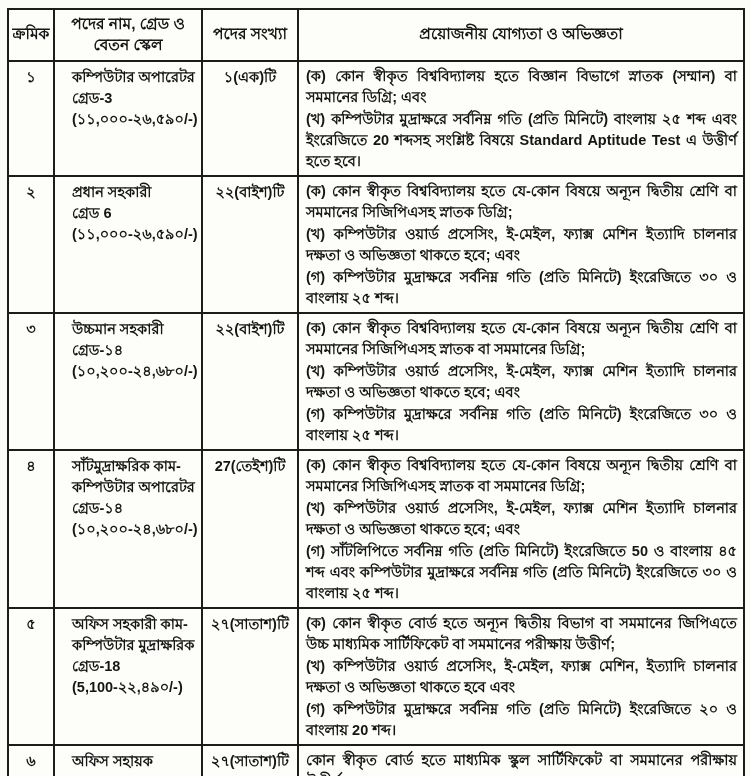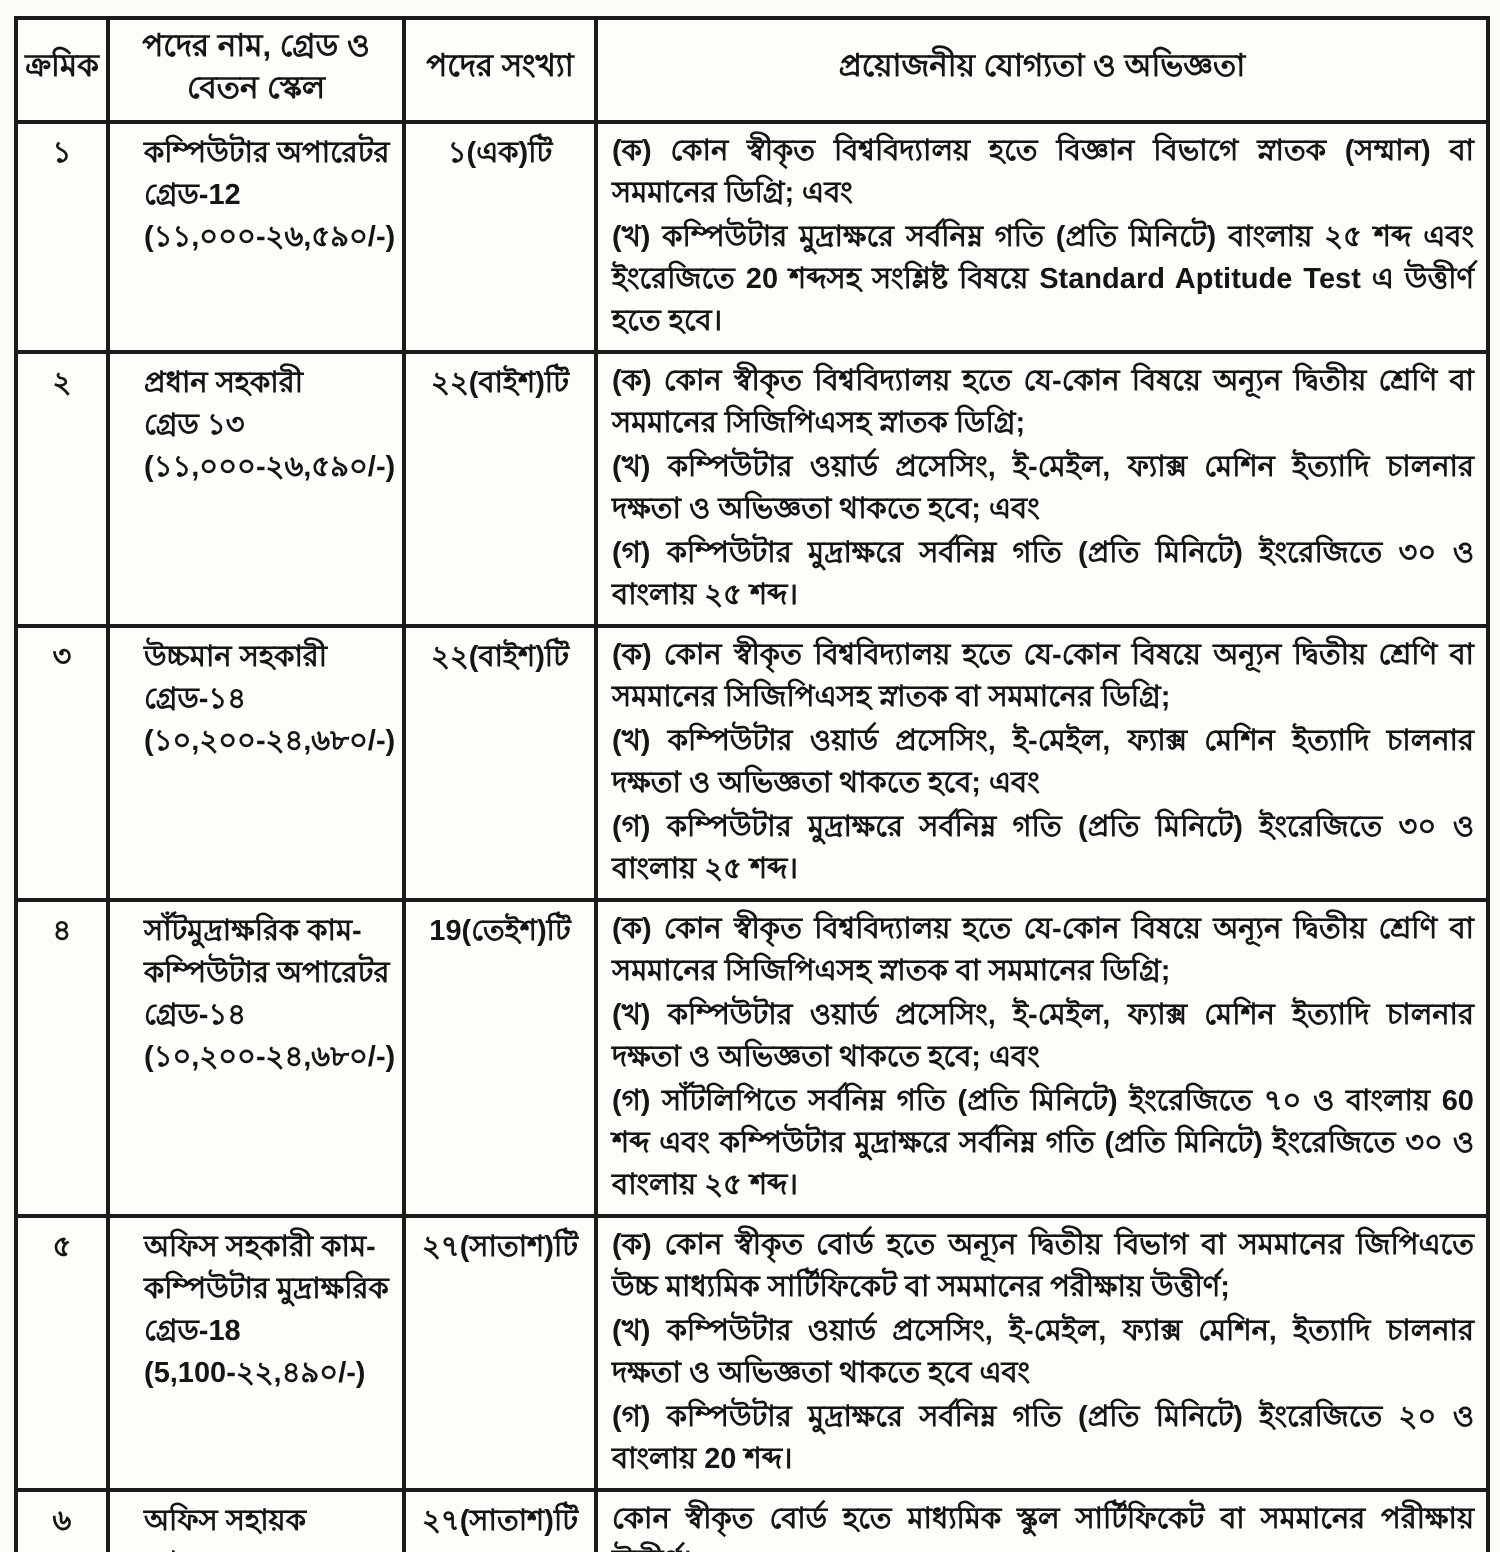--- a/index.html
+++ b/index.html
@@ -97,34 +97,34 @@
         <th>পদের নাম, গ্রেড ও বেতন স্কেল</th>
         <th>পদের সংখ্যা</th>
         <th>প্রয়োজনীয় যোগ্যতা ও অভিজ্ঞতা</th>
       </tr>
     </thead>
     <tbody>
       <tr class="row-0">
         <td class="cell-serial">১</td>
         <td class="cell-post">
           <p class="post-line">কম্পিউটার অপারেটর</p>
-          <p class="post-line">গ্রেড-12</p>
+          <p class="post-line">গ্রেড-3</p>
           <p class="post-line">(১১,০০০-২৬,৫৯০/-)</p>
         </td>
         <td class="cell-count">১(এক)টি</td>
         <td class="cell-qual">
           <p class="qual-item">(ক) কোন স্বীকৃত বিশ্ববিদ্যালয় হতে বিজ্ঞান বিভাগে স্নাতক (সম্মান) বা সমমানের ডিগ্রি; এবং</p>
           <p class="qual-item">(খ) কম্পিউটার মুদ্রাক্ষরে সর্বনিম্ন গতি (প্রতি মিনিটে) বাংলায় ২৫ শব্দ এবং ইংরেজিতে 20 শব্দসহ সংশ্লিষ্ট বিষয়ে Standard Aptitude Test এ উত্তীর্ণ হতে হবে।</p>
         </td>
       </tr>
       <tr class="row-1">
         <td class="cell-serial">২</td>
         <td class="cell-post">
           <p class="post-line">প্রধান সহকারী</p>
-          <p class="post-line">গ্রেড ১৩</p>
+          <p class="post-line">গ্রেড 6</p>
           <p class="post-line">(১১,০০০-২৬,৫৯০/-)</p>
         </td>
         <td class="cell-count">২২(বাইশ)টি</td>
         <td class="cell-qual">
           <p class="qual-item">(ক) কোন স্বীকৃত বিশ্ববিদ্যালয় হতে যে-কোন বিষয়ে অন্যূন দ্বিতীয় শ্রেণি বা সমমানের সিজিপিএসহ স্নাতক ডিগ্রি;</p>
           <p class="qual-item">(খ) কম্পিউটার ওয়ার্ড প্রসেসিং, ই-মেইল, ফ্যাক্স মেশিন ইত্যাদি চালনার দক্ষতা ও অভিজ্ঞতা থাকতে হবে; এবং</p>
           <p class="qual-item">(গ) কম্পিউটার মুদ্রাক্ষরে সর্বনিম্ন গতি (প্রতি মিনিটে) ইংরেজিতে ৩০ ও  বাংলায় ২৫ শব্দ।</p>
         </td>
       </tr>
       <tr class="row-2">
@@ -141,25 +141,25 @@
           <p class="qual-item">(গ) কম্পিউটার মুদ্রাক্ষরে সর্বনিম্ন গতি (প্রতি মিনিটে) ইংরেজিতে ৩০ ও  বাংলায় ২৫ শব্দ।</p>
         </td>
       </tr>
       <tr class="row-3">
         <td class="cell-serial">৪</td>
         <td class="cell-post">
           <p class="post-line">সাঁটমুদ্রাক্ষরিক কাম-কম্পিউটার অপারেটর</p>
           <p class="post-line">গ্রেড-১৪</p>
           <p class="post-line">(১০,২০০-২৪,৬৮০/-)</p>
         </td>
-        <td class="cell-count">19(তেইশ)টি</td>
+        <td class="cell-count">27(তেইশ)টি</td>
         <td class="cell-qual">
           <p class="qual-item">(ক) কোন স্বীকৃত বিশ্ববিদ্যালয় হতে যে-কোন বিষয়ে অন্যূন দ্বিতীয় শ্রেণি বা সমমানের সিজিপিএসহ স্নাতক বা সমমানের ডিগ্রি;</p>
           <p class="qual-item">(খ) কম্পিউটার ওয়ার্ড প্রসেসিং, ই-মেইল, ফ্যাক্স মেশিন ইত্যাদি চালনার দক্ষতা ও অভিজ্ঞতা থাকতে হবে; এবং</p>
-          <p class="qual-item">(গ) সাঁটলিপিতে সর্বনিম্ন গতি (প্রতি মিনিটে) ইংরেজিতে ৭০ ও বাংলায় 60 শব্দ এবং কম্পিউটার মুদ্রাক্ষরে সর্বনিম্ন গতি (প্রতি মিনিটে) ইংরেজিতে ৩০ ও বাংলায় ২৫ শব্দ।</p>
+          <p class="qual-item">(গ) সাঁটলিপিতে সর্বনিম্ন গতি (প্রতি মিনিটে) ইংরেজিতে 50 ও বাংলায় ৪৫ শব্দ এবং কম্পিউটার মুদ্রাক্ষরে সর্বনিম্ন গতি (প্রতি মিনিটে) ইংরেজিতে ৩০ ও বাংলায় ২৫ শব্দ।</p>
         </td>
       </tr>
       <tr class="row-4">
         <td class="cell-serial">৫</td>
         <td class="cell-post">
           <p class="post-line">অফিস সহকারী কাম-কম্পিউটার মুদ্রাক্ষরিক</p>
           <p class="post-line">গ্রেড-18</p>
           <p class="post-line">(5,100-২২,৪৯০/-)</p>
         </td>
         <td class="cell-count">২৭(সাতাশ)টি</td>

